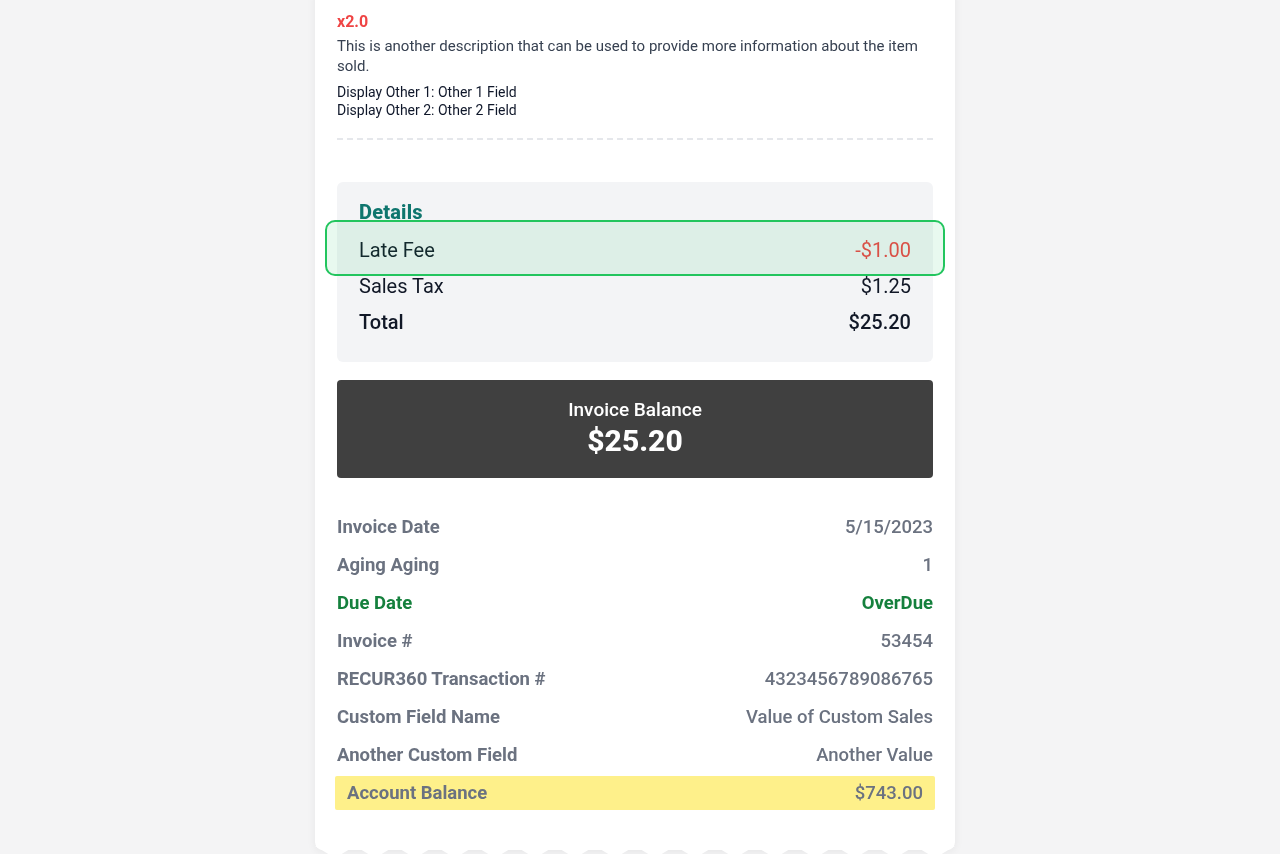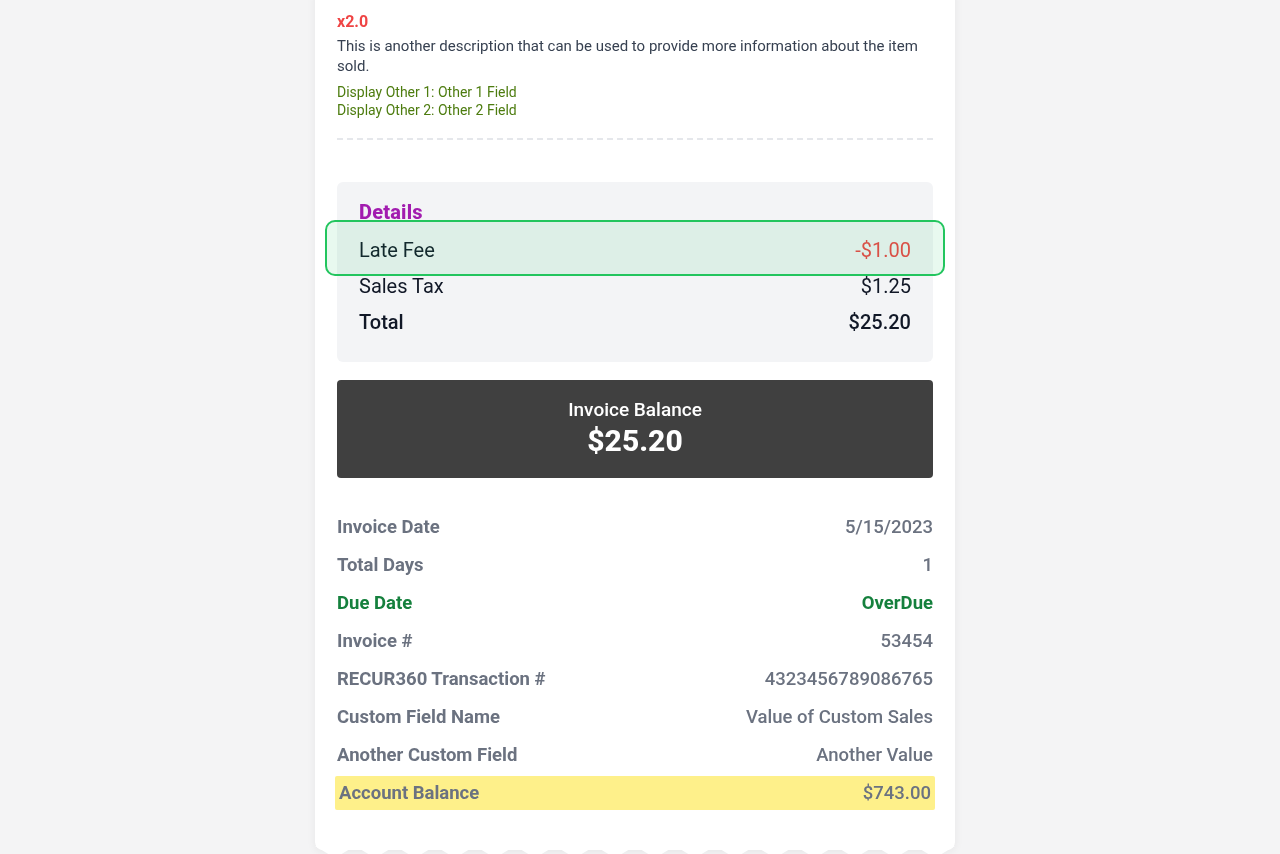--- a/index.html
+++ b/index.html
@@ -30,41 +30,41 @@
     font-size: 16px;
     margin-top: 22px;
   }
   .desc {
     color: #374151;
     font-size: 15px;
     margin-top: 5px;
     line-height: 1.35;
   }
   .other {
-    color: #4d7c0f;
+    color: #0f172a;
     font-size: 14px;
     margin-top: 6px;
     line-height: 1.35;
   }
   .dash {
     border: none;
     border-top: 2px dashed #e5e7eb;
     margin: 18px 0 0 0;
   }
   .details-box {
     background: #f3f4f6;
     border-radius: 6px;
     margin-top: 42px;
     padding: 18px 22px 22px 22px;
     position: relative;
   }
   .details-title {
     font-weight: 800;
     font-size: 20px;
-    color: #a21caf;
+    color: #0f766e;
     margin-bottom: 8px;
     letter-spacing: 0.2px;
   }
   .row {
     display: flex;
     justify-content: space-between;
     align-items: baseline;
     font-size: 20px;
     color: #111827;
     padding: 6px 0;
@@ -106,21 +106,21 @@
     align-items: baseline;
     padding: 8px 0;
     font-size: 18.5px;
   }
   .meta-row .mlabel { color: #6b7280; font-weight: 700; }
   .meta-row .mvalue { color: #6b7280; font-weight: 500; }
   .meta-row.red .mlabel, .meta-row.red .mvalue { color: #15803d; }
   .meta-row.yellow {
     background: #fef08a;
     border-radius: 2px;
-    padding: 6px 4px;
+    padding: 6px 12px;
     margin: 2px -2px 0 -2px;
     align-items: center;
   }
   .receipt-edge {
     position: absolute;
     left: 315px;
     width: 640px;
     height: 22px;
     overflow: hidden;
   }
@@ -158,21 +158,21 @@
     <div class="balance-label">Invoice Balance</div>
     <div class="balance-amount">$25.20</div>
   </div>
 
   <div class="meta">
     <div class="meta-row">
       <span class="mlabel">Invoice Date</span>
       <span class="mvalue">5/15/2023</span>
     </div>
     <div class="meta-row">
-      <span class="mlabel">Total Days</span>
+      <span class="mlabel">Aging Aging</span>
       <span class="mvalue">1</span>
     </div>
     <div class="meta-row red">
       <span class="mlabel">Due Date</span>
       <span class="mvalue" style="font-weight:700">OverDue</span>
     </div>
     <div class="meta-row">
       <span class="mlabel">Invoice #</span>
       <span class="mvalue">53454</span>
     </div>

